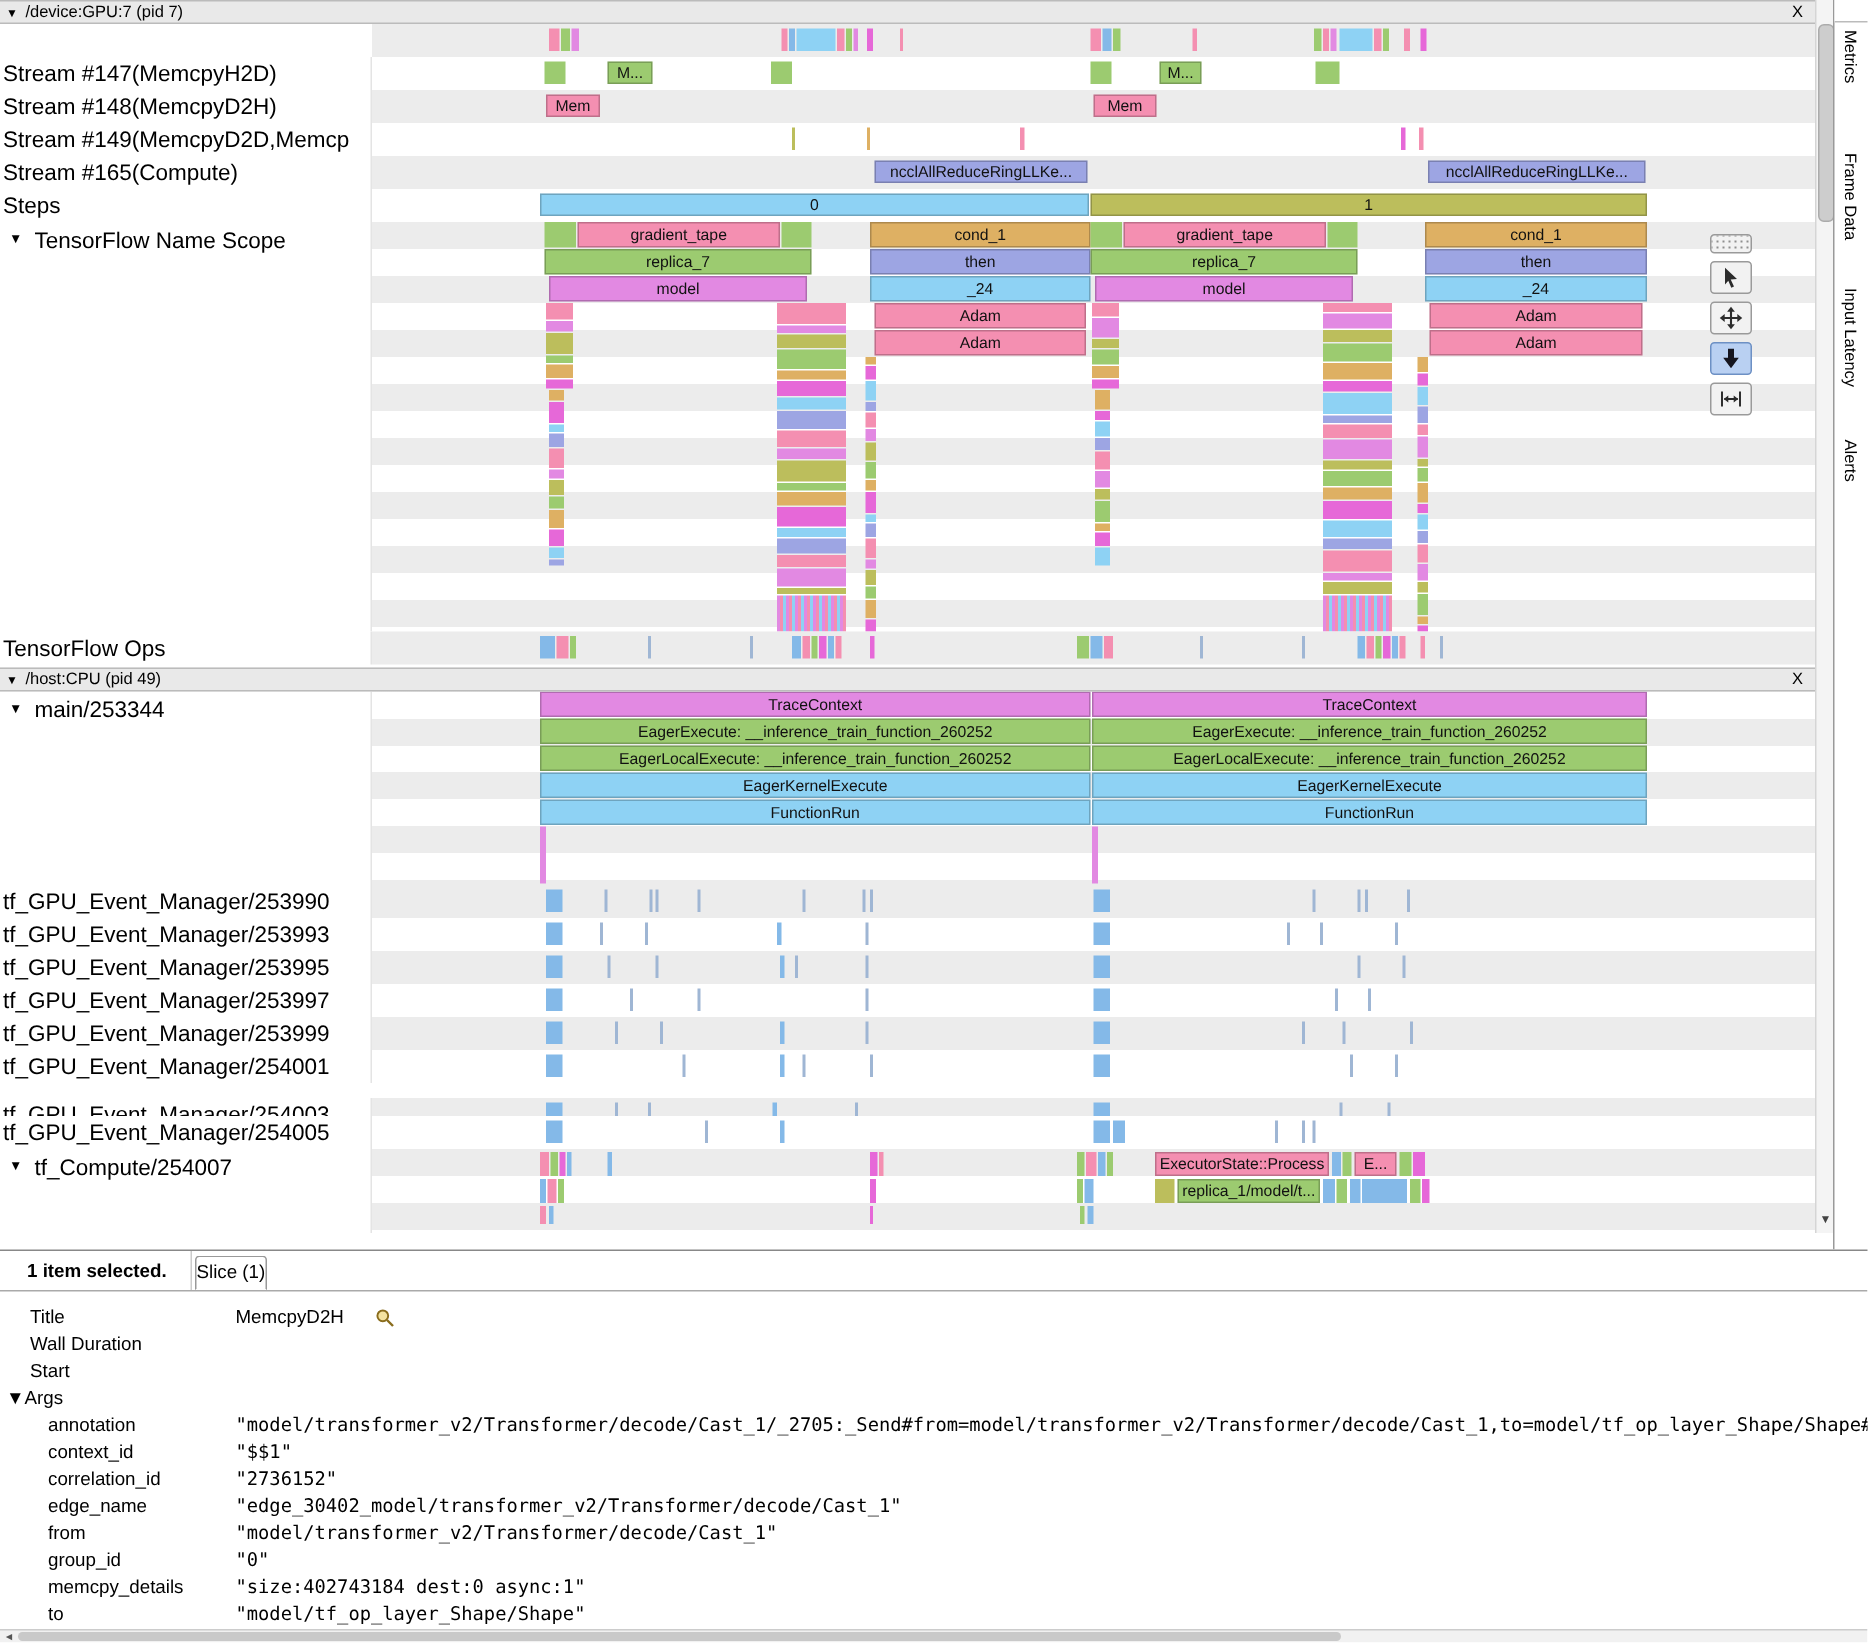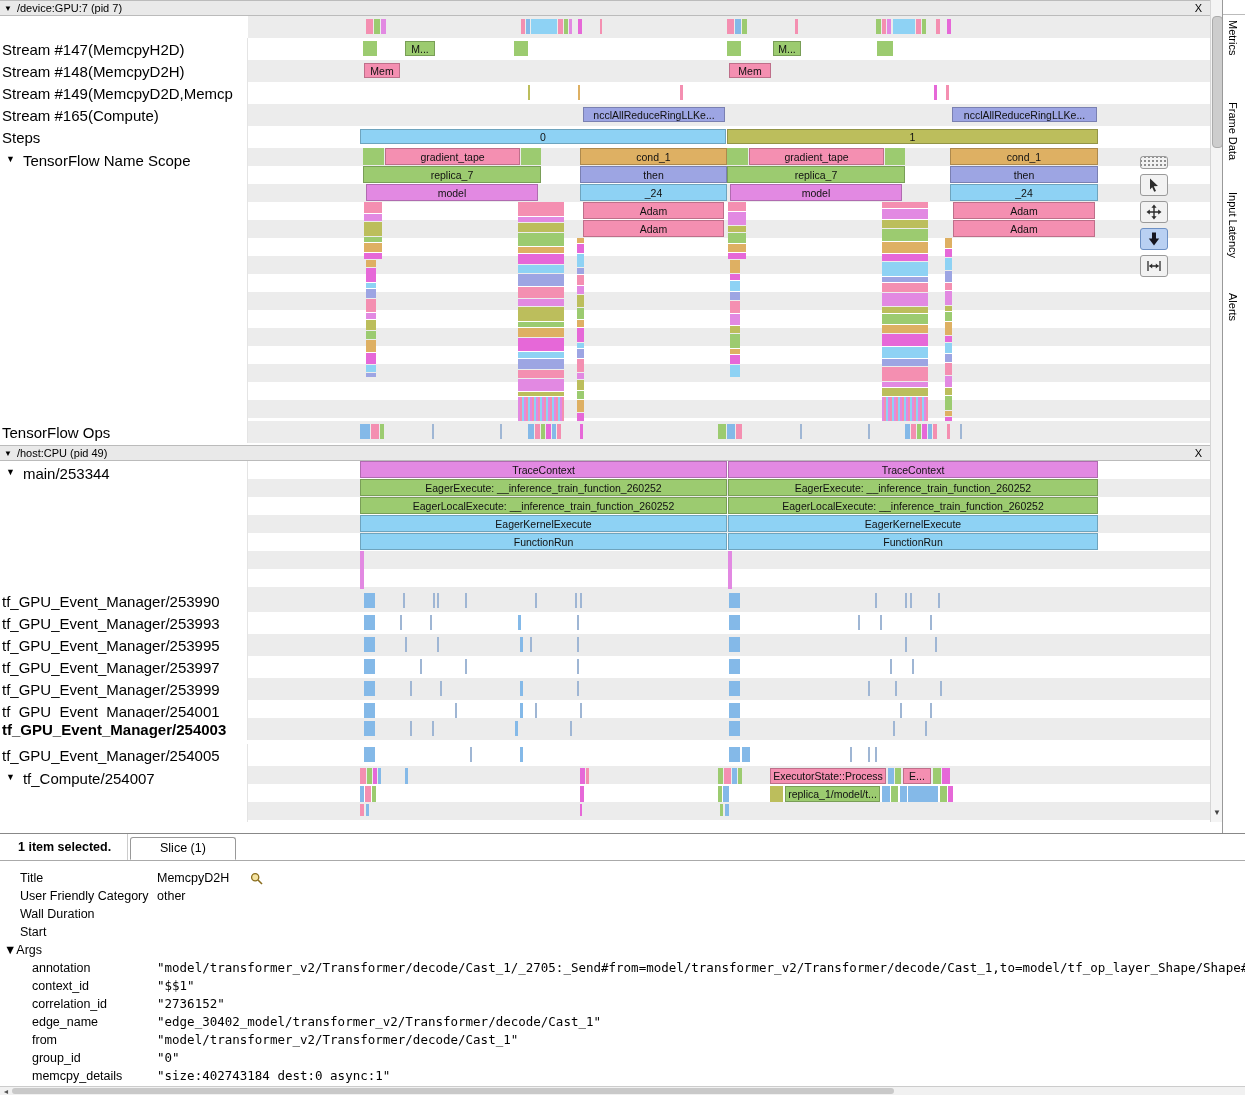--- a/index.html
+++ b/index.html
@@ -49,21 +49,21 @@
   
   .right-strip{position:absolute;left:1222px;top:0;width:23px;height:833px;background:#fff;border-left:1px solid #999;box-sizing:border-box}
   .corner-box{position:absolute;left:0;top:0;width:22px;height:14px;border-bottom:1px solid #bbb;background:#fff}
   .rtab{position:absolute;left:4px;writing-mode:vertical-rl;font-size:11px;color:#000;white-space:nowrap}
 
   
   .bottom-panel{position:absolute;left:0;top:833px;width:1245px;height:262px;background:#fff;border-top:1px solid #888;overflow:hidden;box-sizing:border-box}
   .tabbar{position:relative;height:26px;border-bottom:1px solid #aaa}
   .selected-count{position:absolute;left:0;top:0;width:128px;height:26px;line-height:26px;padding-left:18px;
                   font-weight:bold;font-size:12.5px;border-right:1px solid #ccc;box-sizing:border-box}
-  .slice-tab{position:absolute;left:130px;top:3px;height:23px;line-height:21px;padding:0 29px;font-size:12.5px;
+  .slice-tab{position:absolute;left:130px;top:3px;height:23px;line-height:21px;padding:0 0;font-size:12.5px;
              background:#fff;border:1px solid #999;border-bottom:1px solid #fff;border-radius:3px 3px 0 0;box-sizing:border-box}
   .props{position:relative;padding-top:8px;font-size:12.5px}
   .prop-row{position:relative;height:18px;line-height:18px}
   .prop-key{position:absolute;left:20px}
   .prop-key.arg{left:32px}
   .prop-val{position:absolute;left:157px;white-space:nowrap}
   .mono{font-family:"DejaVu Sans Mono",monospace;font-size:12.5px}
   .args-header{height:18px;line-height:18px;padding-left:4px}
   .mag{position:absolute;left:250px;top:3px}
 </style>
@@ -444,21 +444,21 @@
           <div class="slice" style="left: 116px; width: 11px; top: 3px; height: 15px; background: rgb(132, 185, 232);"></div>
           <div class="slice" style="left: 207px; width: 2px; top: 3px; height: 15px; background: rgb(159, 182, 212);"></div>
           <div class="slice" style="left: 272px; width: 3px; top: 3px; height: 15px; background: rgb(132, 185, 232);"></div>
           <div class="slice" style="left: 287px; width: 2px; top: 3px; height: 15px; background: rgb(159, 182, 212);"></div>
           <div class="slice" style="left: 332px; width: 2px; top: 3px; height: 15px; background: rgb(159, 182, 212);"></div>
           <div class="slice" style="left: 481px; width: 11px; top: 3px; height: 15px; background: rgb(132, 185, 232);"></div>
           <div class="slice" style="left: 652px; width: 2px; top: 3px; height: 15px; background: rgb(159, 182, 212);"></div>
           <div class="slice" style="left: 682px; width: 2px; top: 3px; height: 15px; background: rgb(159, 182, 212);"></div>
         </div>
       </div>
-      <div class="trace-row" style="top: 273px; height: 22px; font-weight: bold;">
+      <div class="trace-row" style="top: 287px; height: 22px;">
         <div class="row-label">
           <span>tf_GPU_Event_Manager/254003</span>
         </div>
         <div class="row-track alt">
           <div class="slice" style="left: 116px; width: 11px; top: 3px; height: 15px; background: rgb(132, 185, 232);"></div>
           <div class="slice" style="left: 162px; width: 2px; top: 3px; height: 15px; background: rgb(159, 182, 212);"></div>
           <div class="slice" style="left: 184px; width: 2px; top: 3px; height: 15px; background: rgb(159, 182, 212);"></div>
           <div class="slice" style="left: 267px; width: 3px; top: 3px; height: 15px; background: rgb(132, 185, 232);"></div>
           <div class="slice" style="left: 322px; width: 2px; top: 3px; height: 15px; background: rgb(159, 182, 212);"></div>
           <div class="slice" style="left: 481px; width: 11px; top: 3px; height: 15px; background: rgb(132, 185, 232);"></div>
@@ -580,24 +580,20 @@
   <div class="props">
     <div class="prop-row">
       <div class="prop-key">Title</div>
       <div class="prop-val">MemcpyD2H</div>
       <svg class="mag" width="13" height="13" viewBox="0 0 13 13">
         <circle cx="5.2" cy="5.2" r="3.6" fill="#f4e3a1" stroke="#8a6d1d" stroke-width="1.3"></circle>
         <line x1="8" y1="8" x2="12" y2="12" stroke="#8a6d1d" stroke-width="1.6"></line>
       </svg>
     </div>
     <div class="prop-row">
-      <div class="prop-key">User Friendly Category</div>
-      <div class="prop-val">other</div>
-    </div>
-    <div class="prop-row">
       <div class="prop-key">Wall Duration</div>
       <div class="prop-val"></div>
     </div>
     <div class="prop-row">
       <div class="prop-key">Start</div>
       <div class="prop-val"></div>
     </div>
     <div class="args-header">▼Args</div>
     <div id="args-rows">
         <div class="prop-row">

